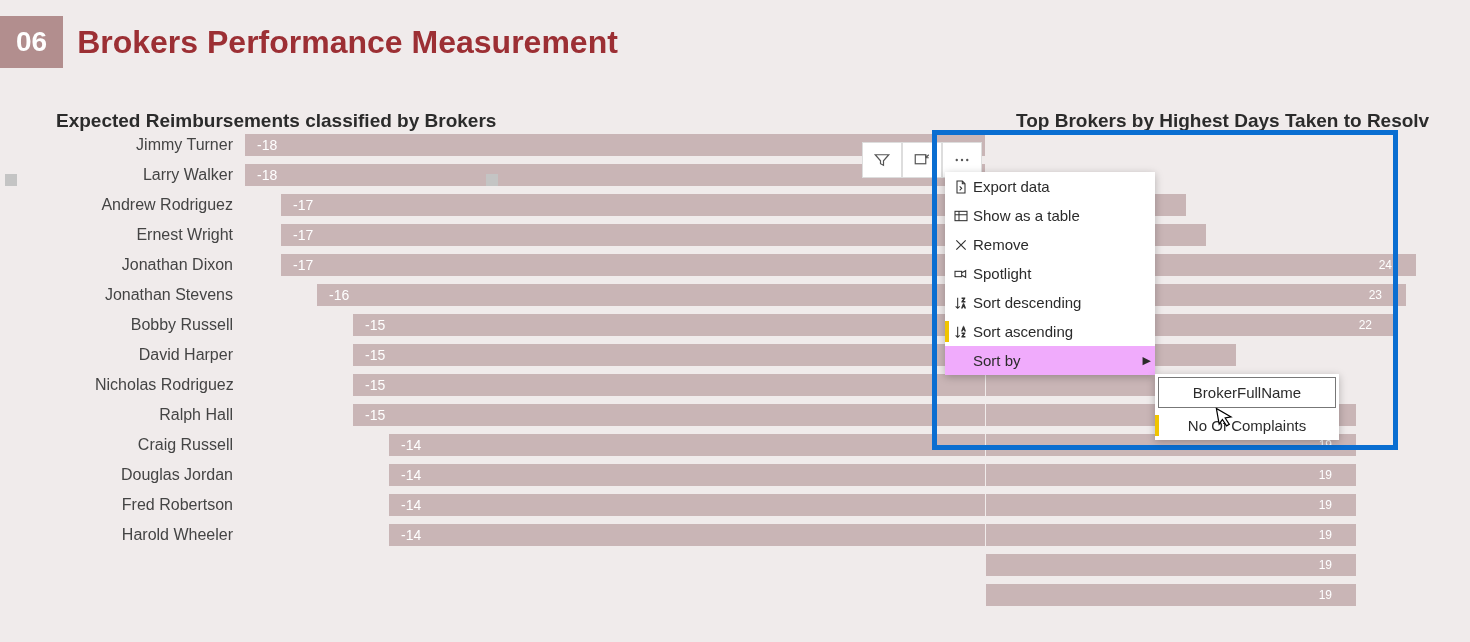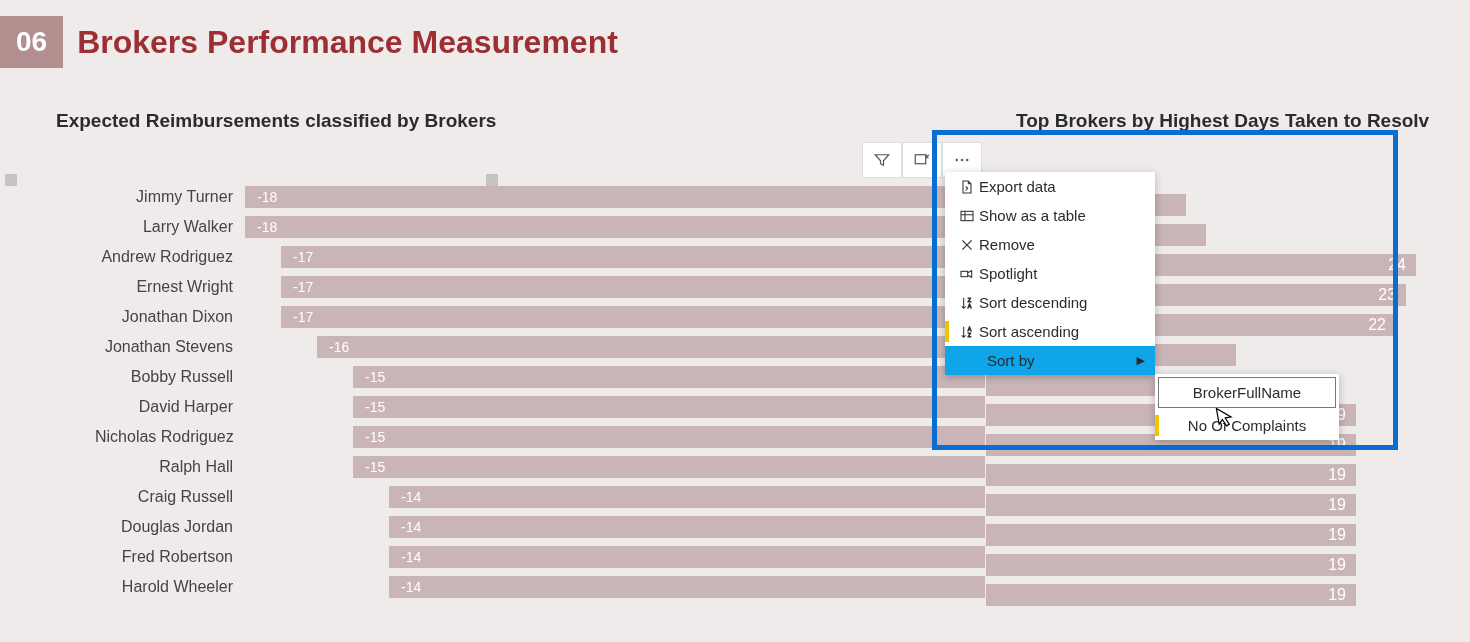--- a/index.html
+++ b/index.html
@@ -39,21 +39,20 @@
   }
   .chart-panel {
     position: relative;
   }
   .chart-panel.left { width: 920px; }
   .chart-panel.right { width: 480px; margin-left: 10px; }
   .chart-title {
     font-size: 19px;
     font-weight: 700;
     color: #2b2b2b;
-    margin-bottom: 52px;
   }
   .chart-title.right-title {
     position: absolute;
     top: 0;
     left: 30px;
     white-space: nowrap;
   }
   .bars-wrap {
     position: relative;
   }
@@ -96,23 +95,23 @@
     left: 0;
     right: 0;
   }
   .rbar-row {
     height: 22px;
     margin-bottom: 8px;
     background: #c9b5b6;
     display: flex;
     align-items: center;
     justify-content: flex-end;
-    padding-right: 10px;
+    padding-right: 24px;
     color: #fff;
-    font-size: 16px;
+    font-size: 12px;
   }
   .toolbar {
     position: absolute;
     top: 142px;
     left: 862px;
     display: flex;
     background: #fff;
   }
   .tool-btn {
     width: 40px;
@@ -140,33 +139,32 @@
     left: 945px;
     width: 210px;
     background: #fff;
     box-shadow: 0 2px 8px rgba(0,0,0,0.25);
     font-size: 15px;
     color: #2b2b2b;
   }
   .menu-item {
     display: flex;
     align-items: center;
-    padding: 6px 10px;
+    padding: 6px 4px;
     cursor: pointer;
     position: relative;
   }
   .menu-item .mi-icon {
     width: 24px;
     display: flex;
     align-items: center;
     justify-content: center;
   }
   .menu-item.hovered {
-    background: #0ea5e9;
-    gap: 8px;
+    background: #f0abfc;
   }
   .menu-item.active-ind::before {
     content: "";
     position: absolute;
     left: 0;
     top: 4px;
     bottom: 4px;
     width: 4px;
     background: #f0c400;
   }

